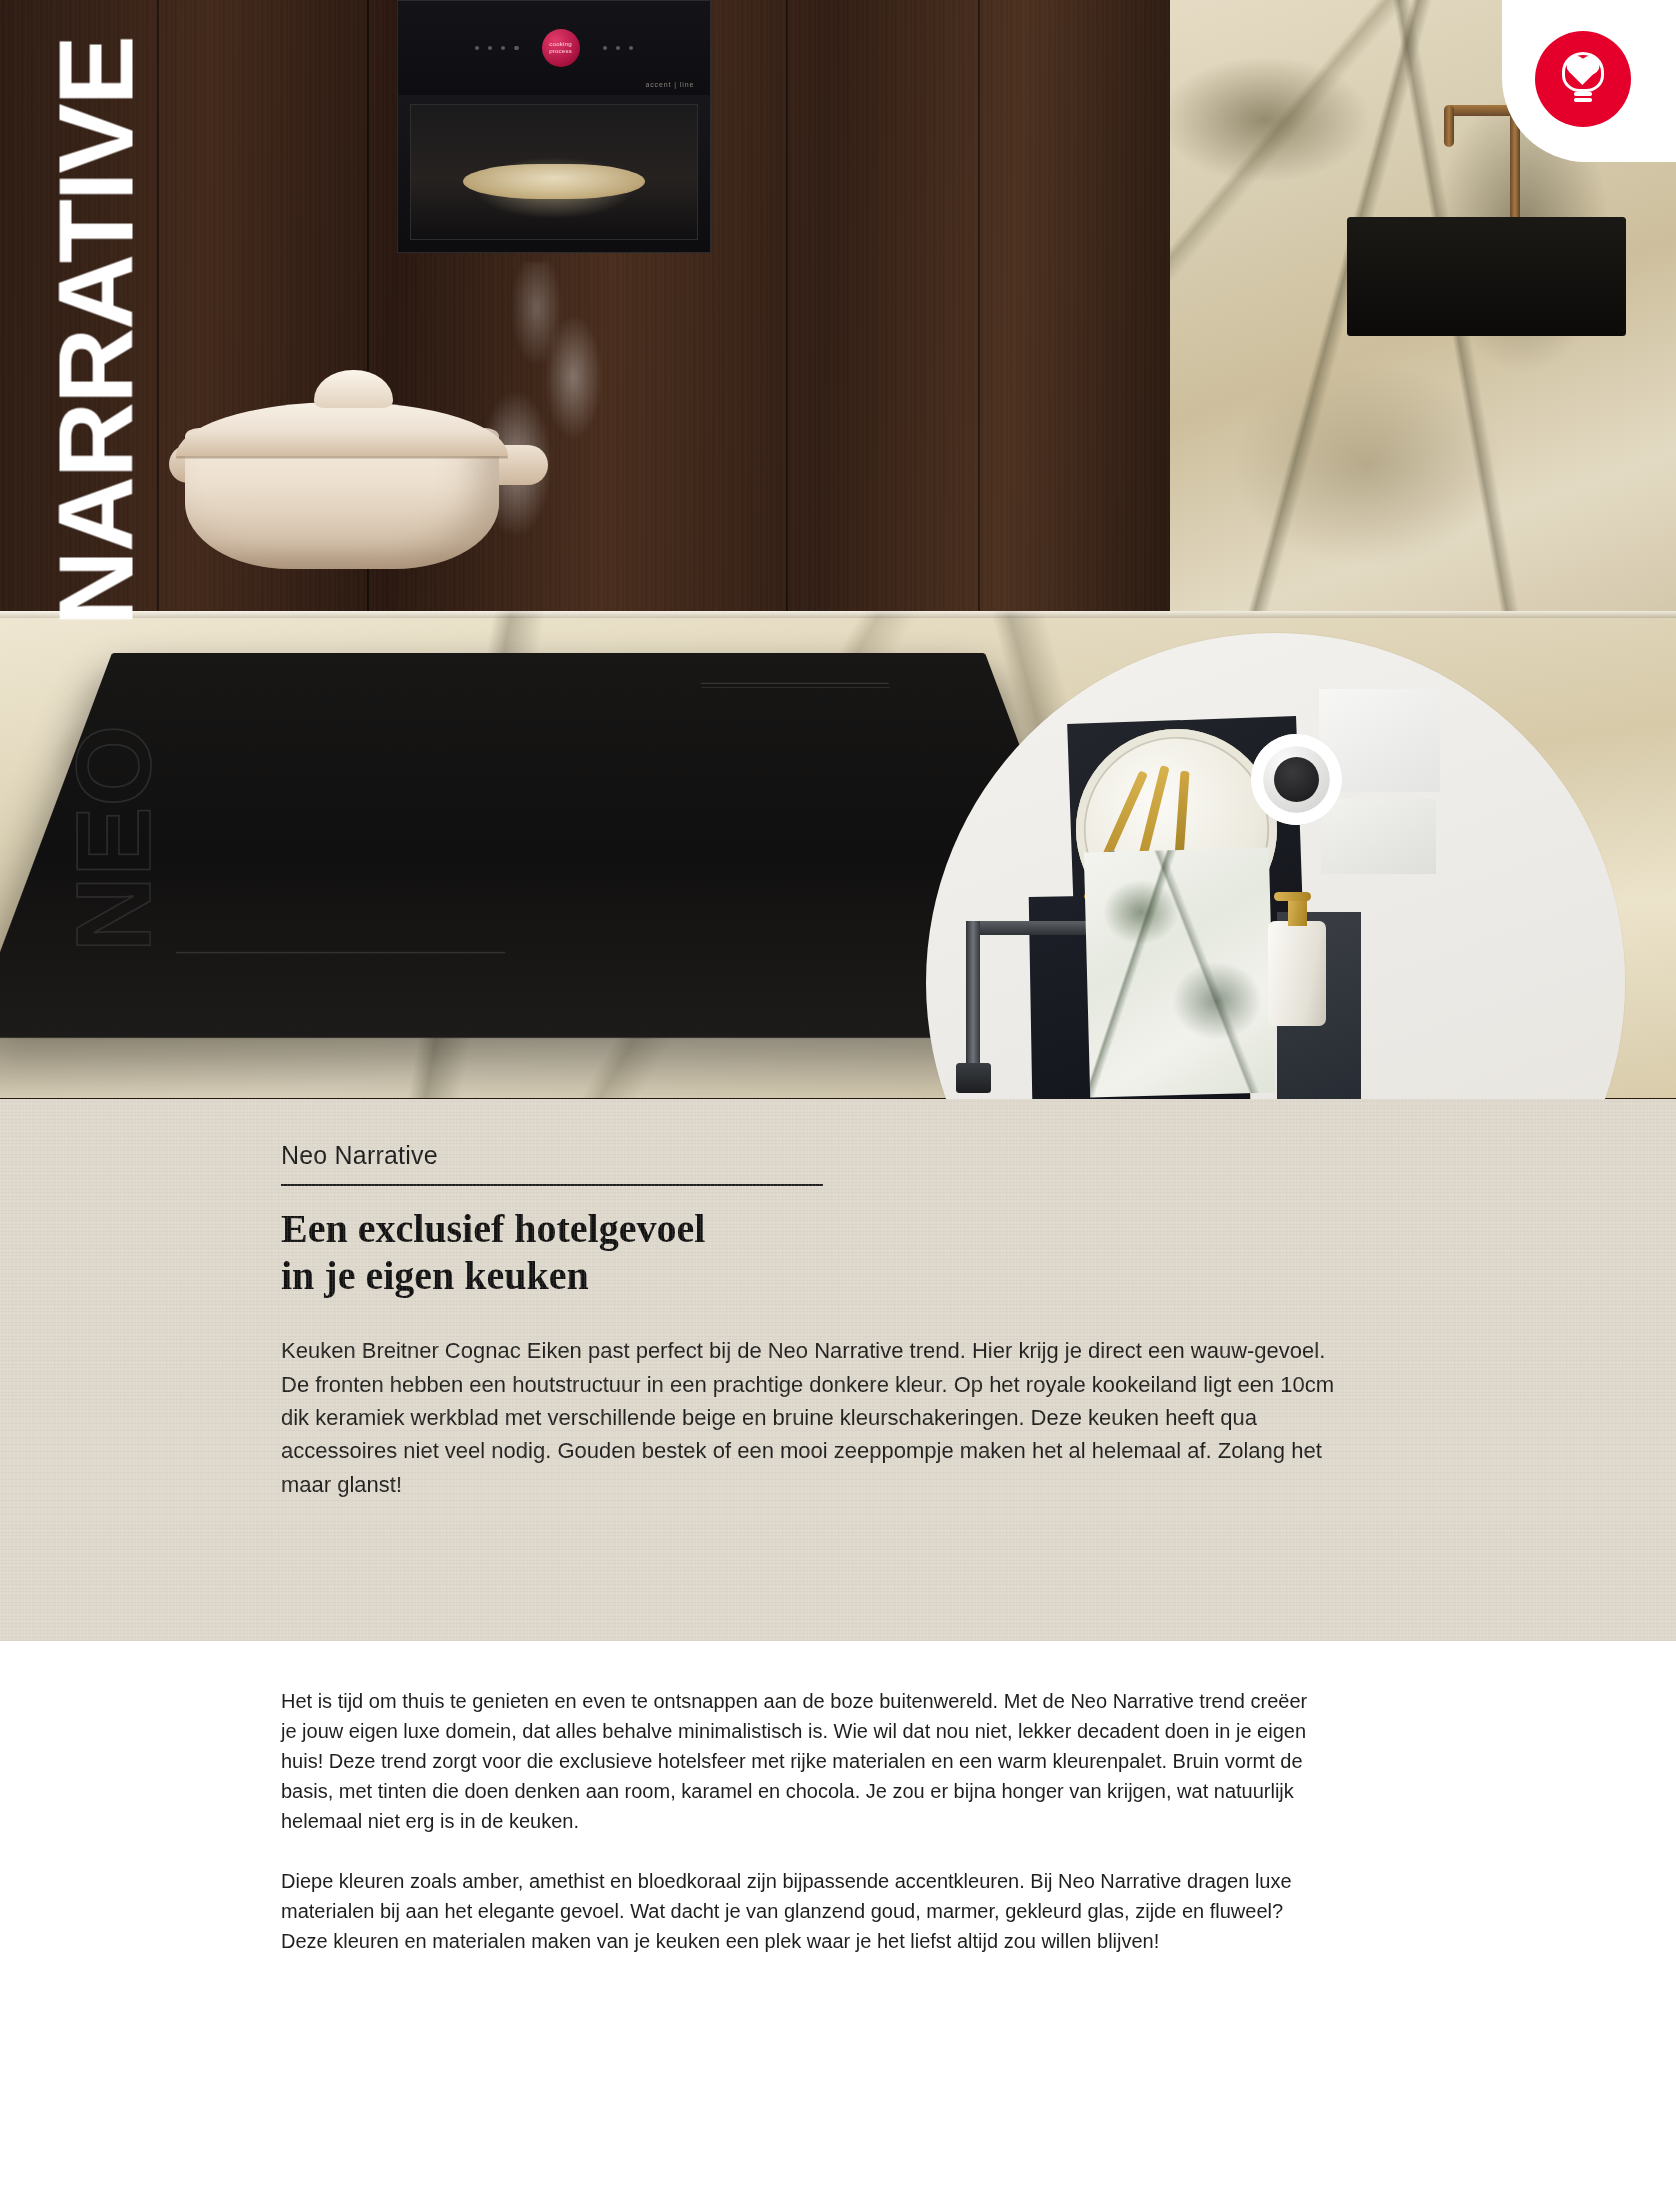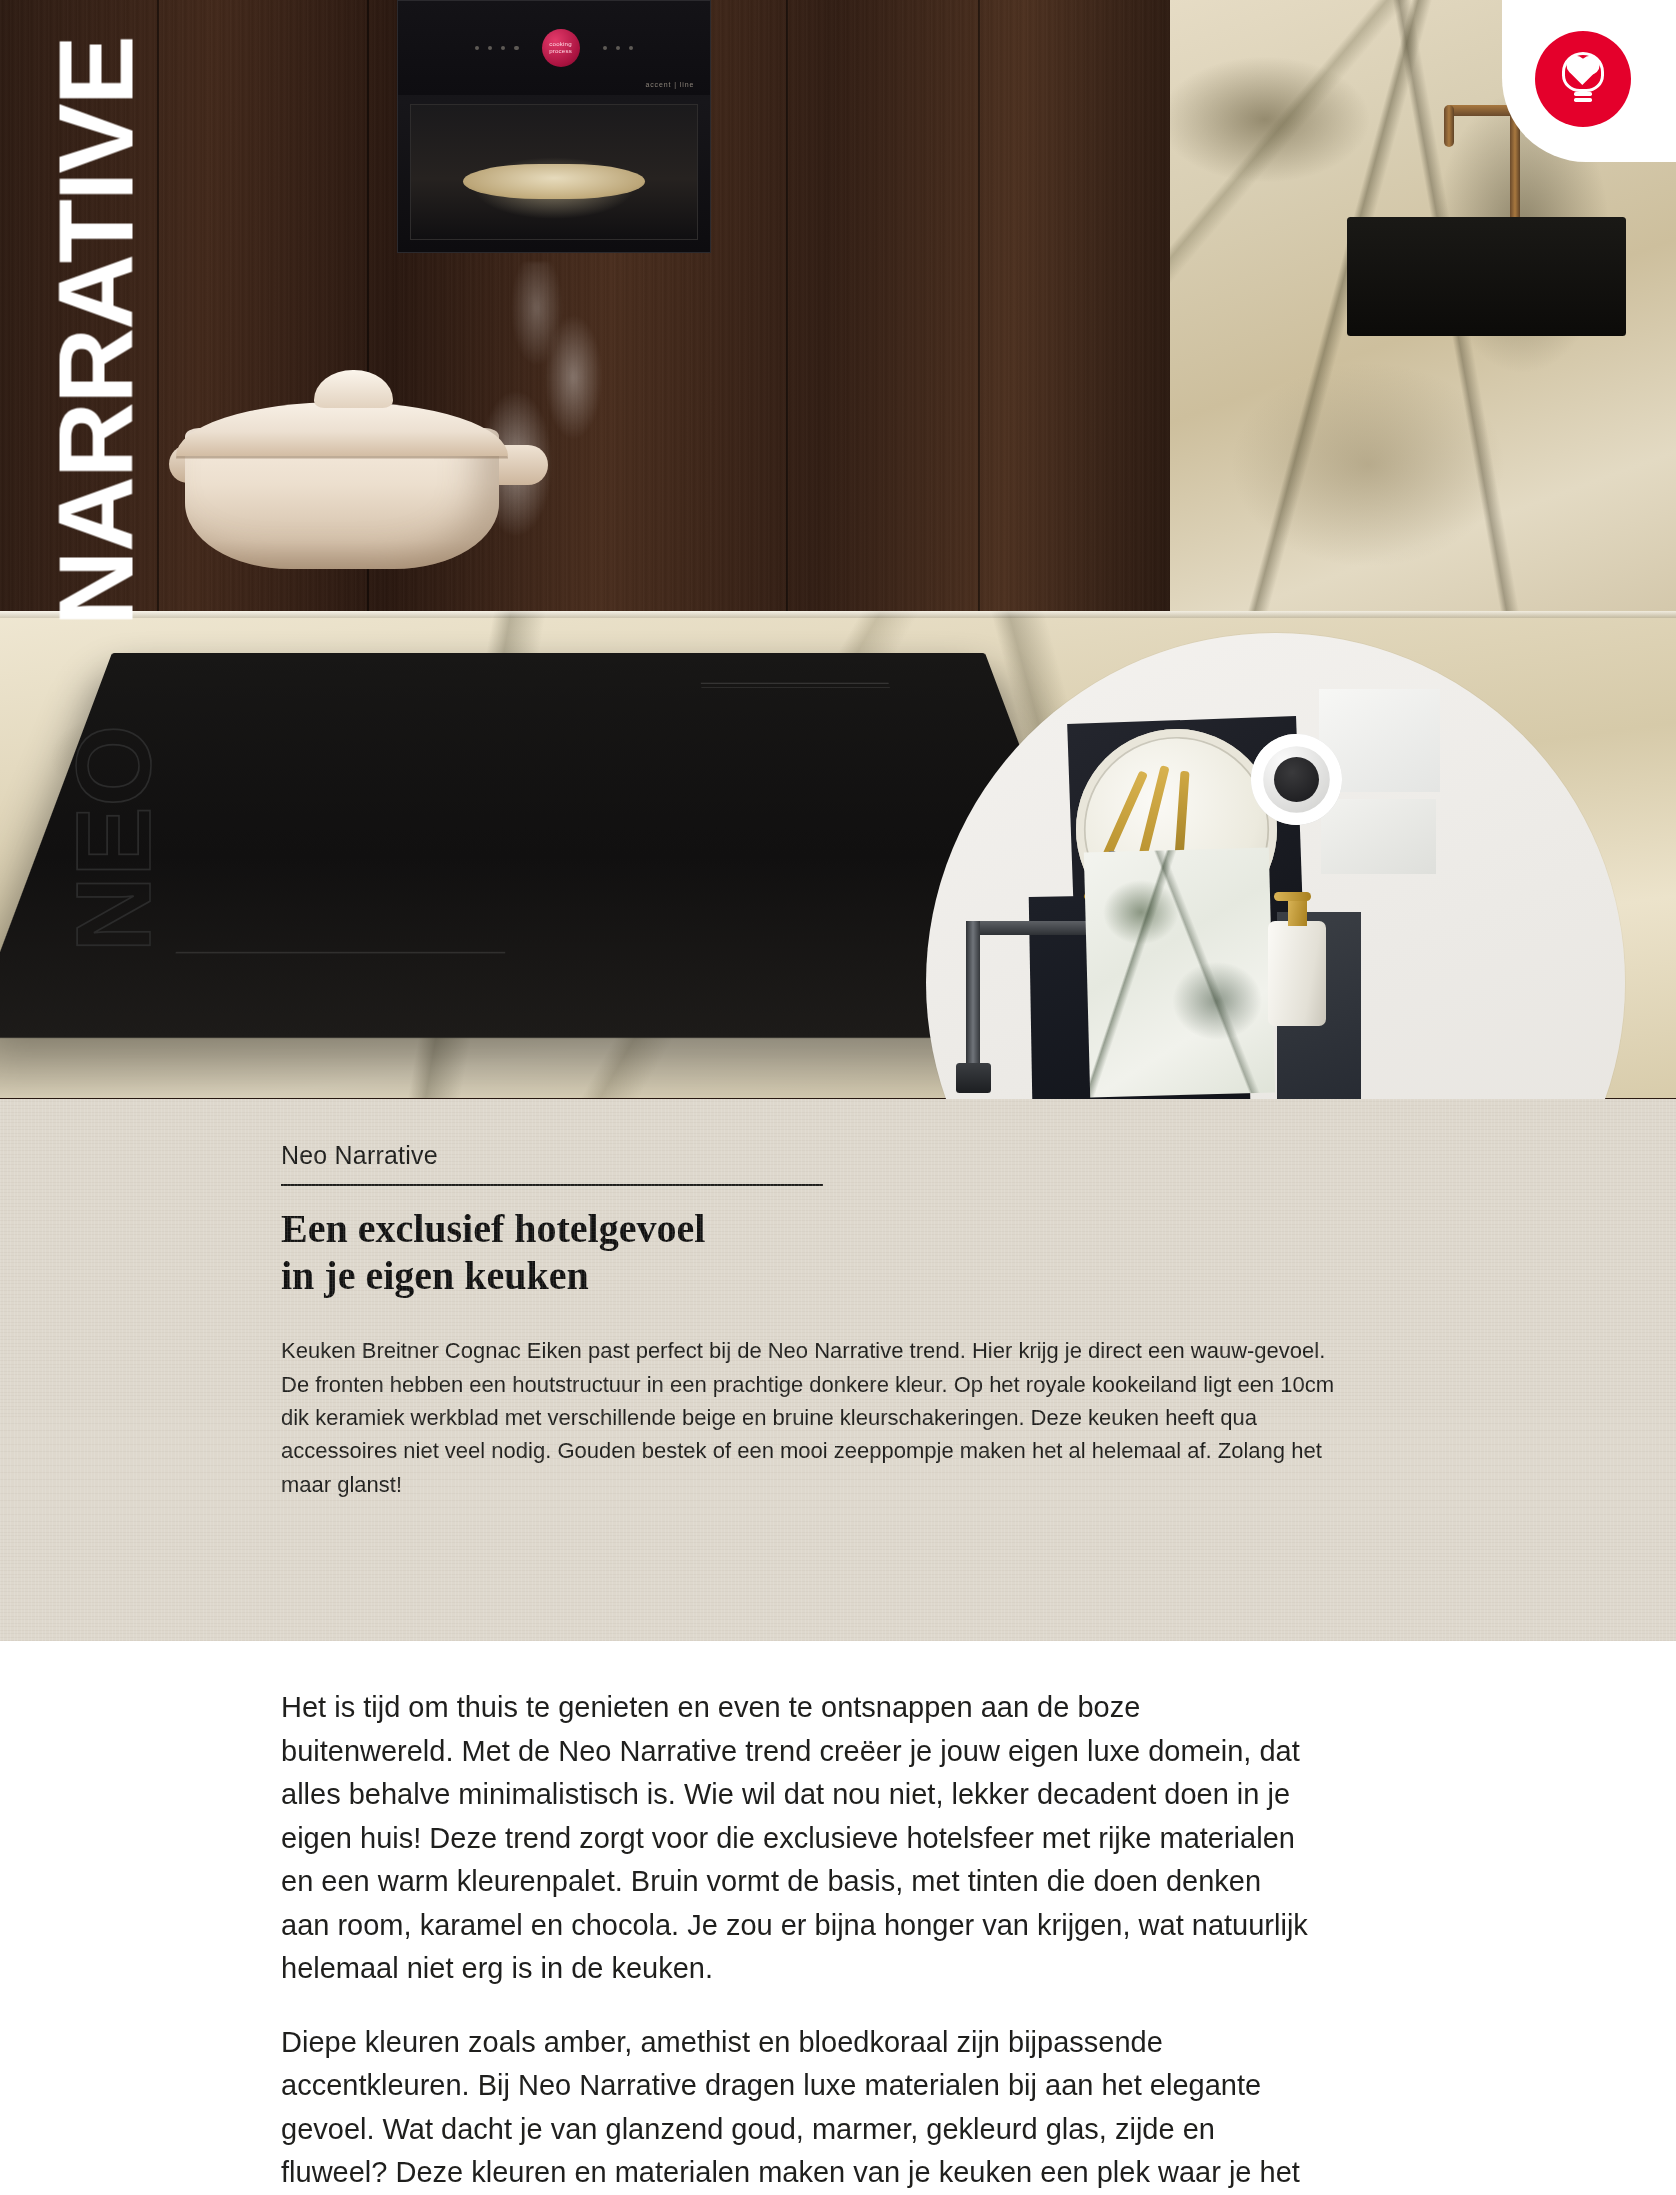--- a/index.html
+++ b/index.html
@@ -363,21 +363,21 @@
     max-width: 1066px;
   }
 
   
   .body-wrap {
     position: absolute;
     left: 281px; top: 1686px;
     width: 1031px;
   }
   .body-p {
-    font-size: 29px;
+    font-size: 20px;
     line-height: 1.50;
     color: #1f1f1d;
     margin-bottom: 30px;
   }
   .body-p:last-child { margin-bottom: 12px; }
 </style>
 </head>
 <body>
 
 <div class="page">

